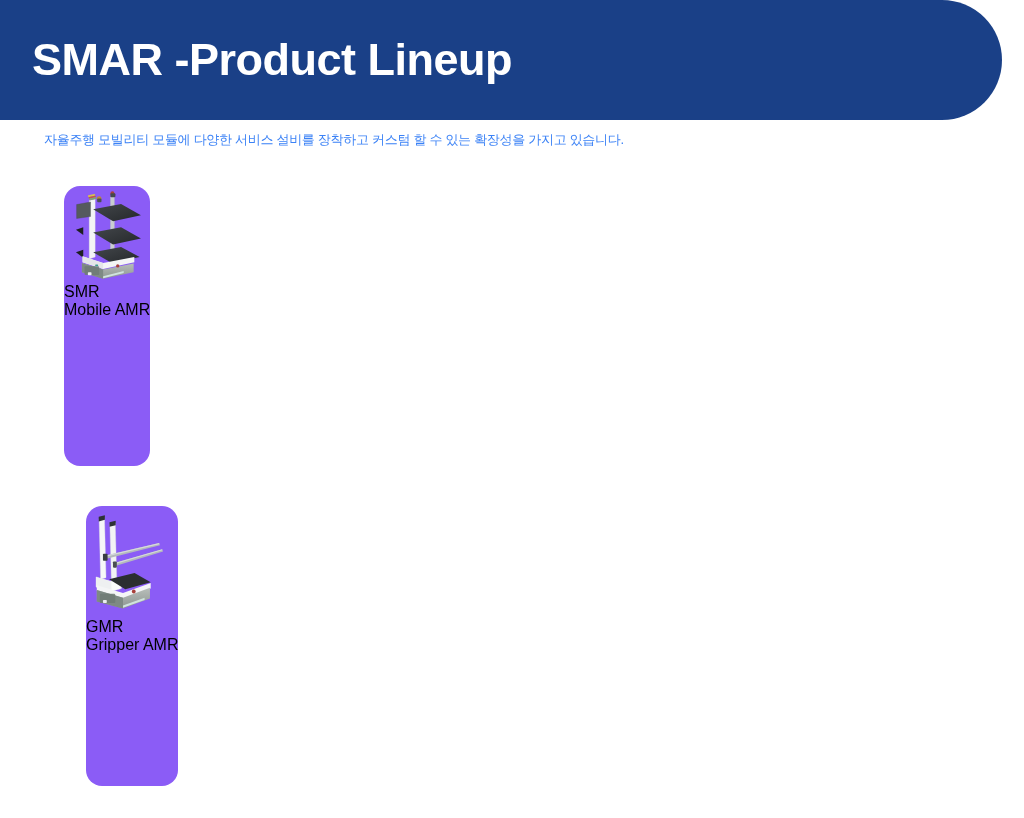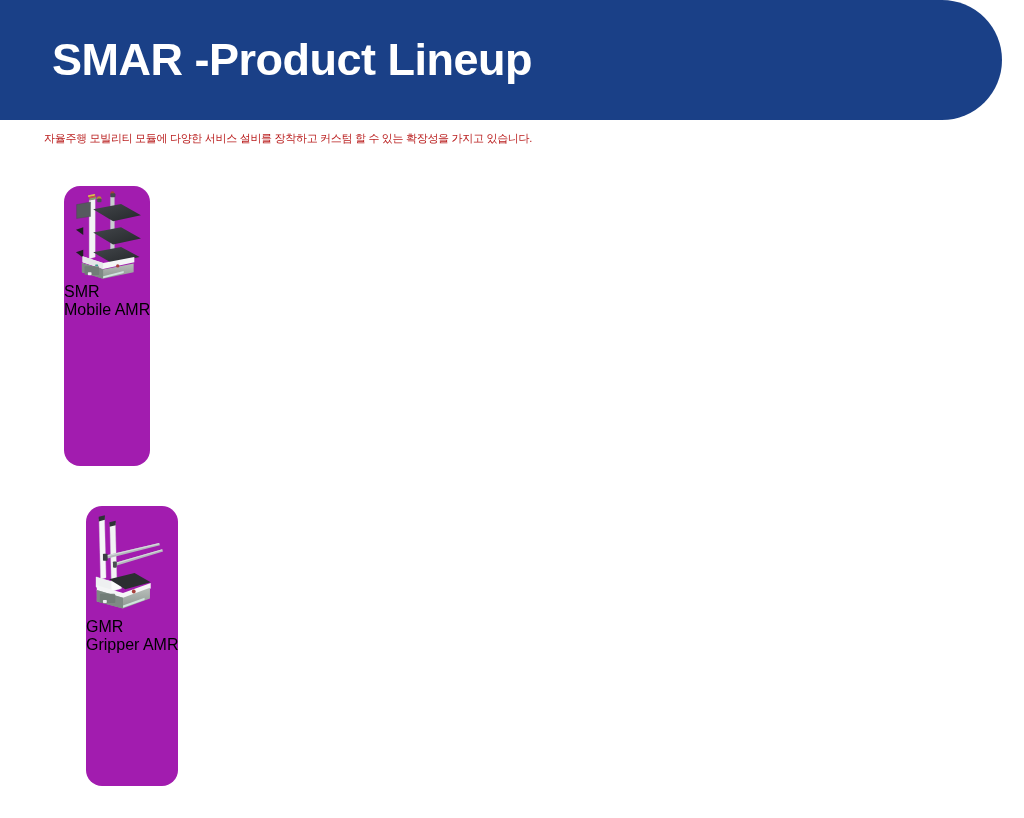--- a/index.html
+++ b/index.html
@@ -26,31 +26,31 @@
     border-top-right-radius: 60px;
     border-bottom-right-radius: 60px;
     display: flex;
     align-items: center;
   }
   .header-title {
     color: #ffffff;
     font-size: 45px;
     font-weight: bold;
     letter-spacing: -0.5px;
-    margin-left: 52px;
+    margin-left: 32px;
     white-space: nowrap;
   }
 
   
   .subtitle {
     position: absolute;
     left: 44px;
     top: 131px;
-    font-size: 11px;
-    color: #b91c1c;
+    font-size: 13px;
+    color: #3b82f6;
     letter-spacing: -0.3px;
     white-space: nowrap;
   }
 
   
   .grid-top {
     position: absolute;
     left: 42px;
     top: 186px;
     width: 940px;
@@ -62,21 +62,21 @@
     position: absolute;
     left: 42px;
     top: 506px;
     width: 940px;
     height: 280px;
     display: flex;
     gap: 22px;
   }
 
   .card {
-    background: #a21caf;
+    background: #8b5cf6;
     border-radius: 16px;
     box-shadow: 0 2px 10px rgba(120,130,150,0.13），0 0 0 rgba(0,0,0,0);
     box-shadow: 0 3px 12px rgba(120,130,150,0.14);
     display: flex;
     align-items: center;
     position: relative;
     overflow: hidden;
   }
   .grid-top .card { flex: 1 1 0; }
   .grid-bottom .card { flex: 1 1 0; }

